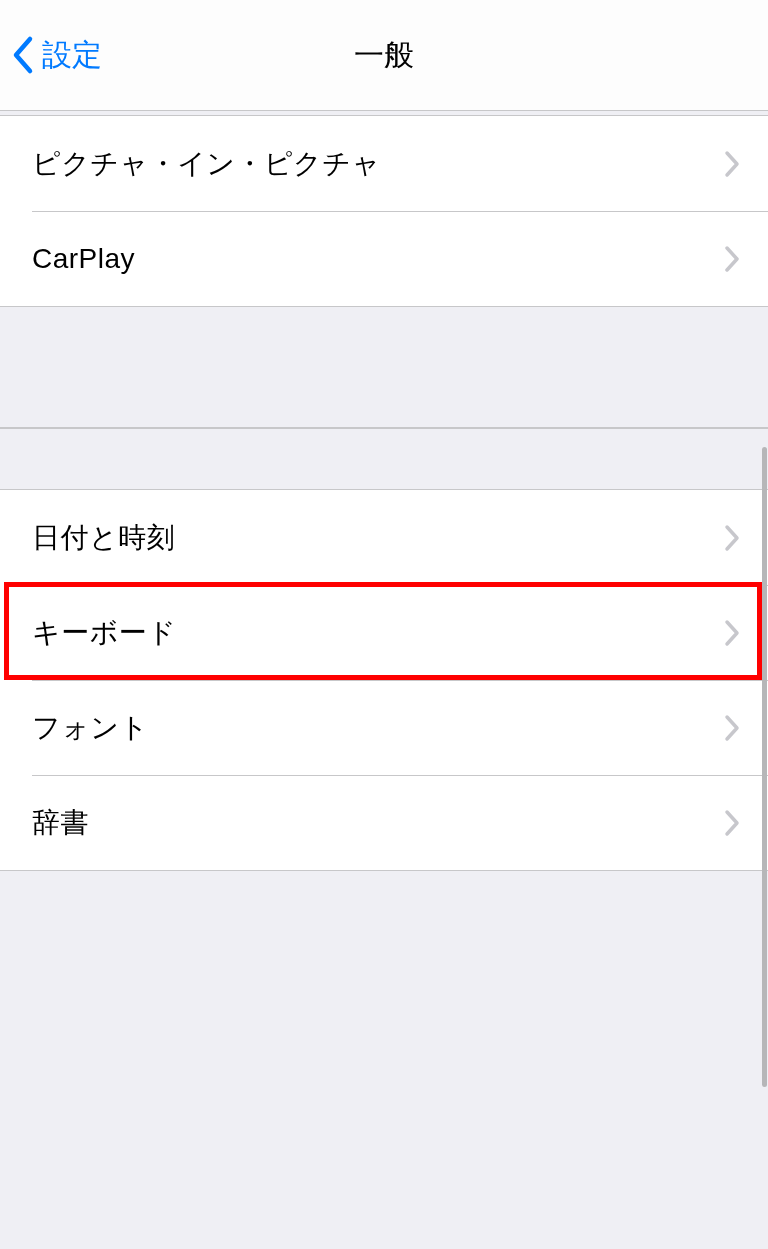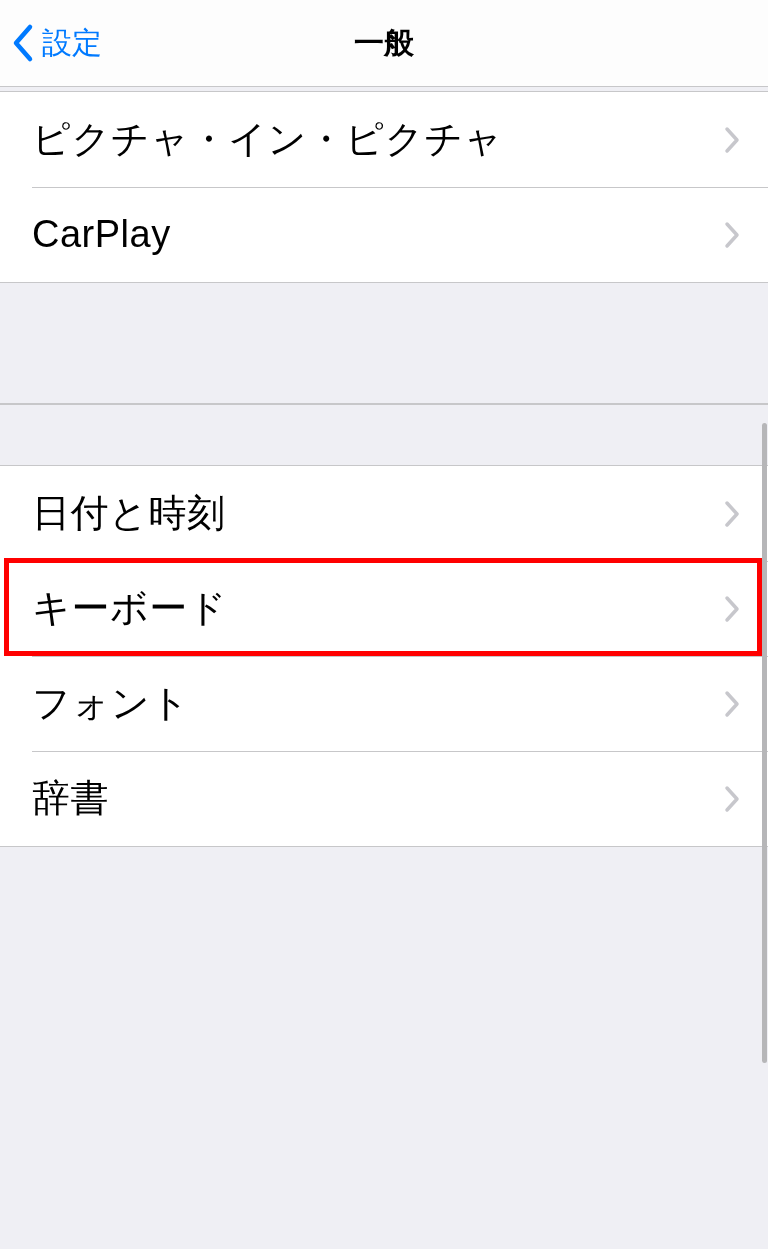--- a/index.html
+++ b/index.html
@@ -5,21 +5,21 @@
   * { box-sizing: border-box; margin: 0; padding: 0; }
   html, body {
     width: 768px;
     height: 1249px;
     font-family: -apple-system, "Hiragino Sans", "Hiragino Kaku Gothic ProN", sans-serif;
     background: #efeff4;
     overflow: hidden;
     position: relative;
   }
   .nav-bar {
-    height: 87px;
+    height: 111px;
     background: #fdfdfd;
     border-bottom: 1px solid #c7c7c9;
     display: flex;
     align-items: center;
     position: relative;
   }
   .back-btn {
     display: flex;
     align-items: center;
     color: #007aff;
@@ -30,21 +30,21 @@
   .back-chevron {
     width: 26px;
     height: 40px;
     margin-right: 6px;
   }
   .nav-title {
     position: absolute;
     left: 50%;
     transform: translateX(-50%);
     font-size: 30px;
-    font-weight: 700;
+    font-weight: 400;
     color: #000;
   }
   .scroll-area {
     height: calc(100% - 95px);
     overflow-y: auto;
     position: relative;
   }
   .group {
     background: #fff;
     border-top: 1px solid #c7c7c9;
@@ -68,21 +68,21 @@
   .cell + .cell::before {
     content: "";
     position: absolute;
     top: 0;
     left: 32px;
     right: 0;
     height: 1px;
     background: #c7c7c9;
   }
   .cell-label {
-    font-size: 38px;
+    font-size: 28px;
     color: #000;
     letter-spacing: 0.5px;
   }
   .chev {
     width: 16px;
     height: 28px;
     flex-shrink: 0;
   }
   .chev path { stroke: #c7c7cc; stroke-width: 3.5; fill: none; stroke-linecap: round; stroke-linejoin: round; }
   .highlight-box {

